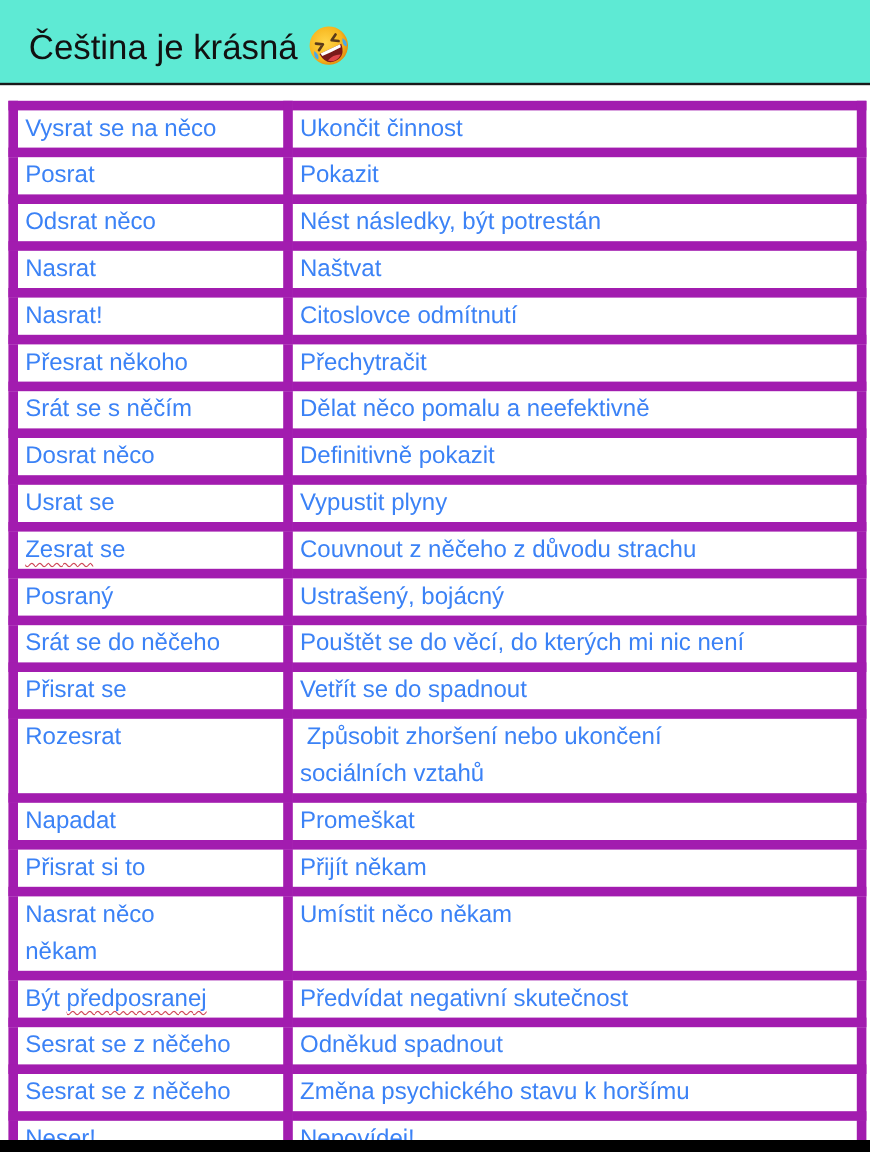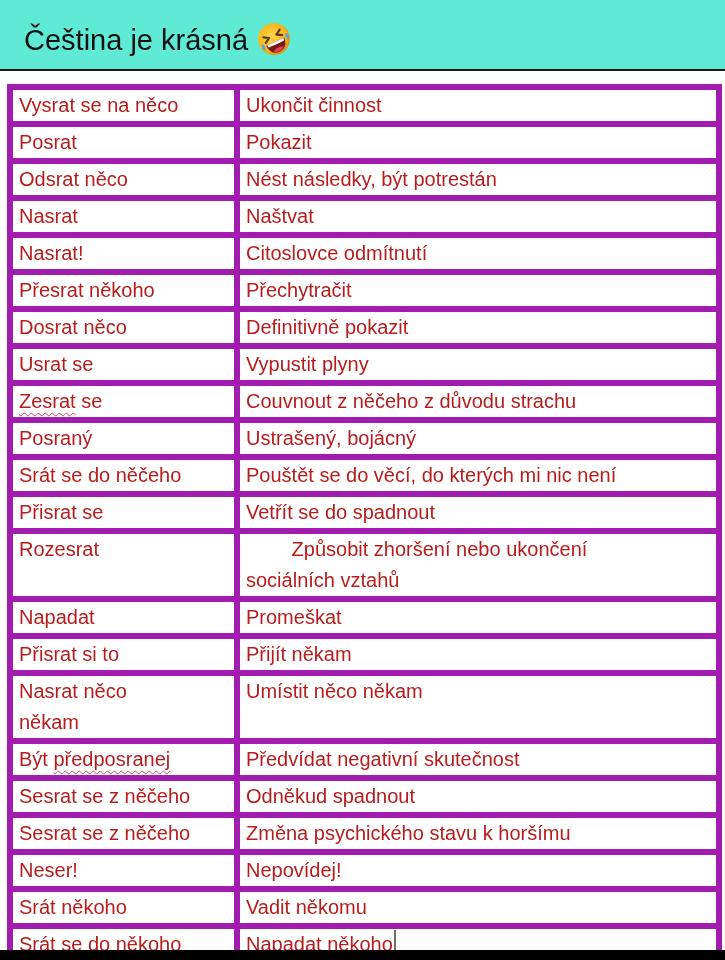--- a/index.html
+++ b/index.html
@@ -54,26 +54,26 @@
       left: 7px;
       top: 84px;
       width: 715px;
     }
     table {
       border-collapse: collapse;
       width: 715px;
       table-layout: fixed;
     }
     td {
-      border: 6px solid #a21caf;
+      border: 8px solid #a21caf;
       padding: 0 6px;
       font-size: 20px;
       line-height: 31px;
       vertical-align: top;
-      color: #b91c1c;
+      color: #3b82f6;
       white-space: nowrap;
       overflow: visible;
     }
     td.col-term { width: 209px; }
     td.col-meaning { width: auto; }
     td.wrap { white-space: normal; }
     .squiggle {
       text-decoration: underline wavy #d04a5a;
       text-decoration-thickness: 1px;
       text-underline-offset: 4px;
@@ -142,20 +142,24 @@
       </tr>
       <tr>
         <td class="col-term">Nasrat!</td>
         <td>Citoslovce odmítnutí</td>
       </tr>
       <tr>
         <td class="col-term">Přesrat někoho</td>
         <td>Přechytračit</td>
       </tr>
       <tr>
+        <td class="col-term">Srát se s něčím</td>
+        <td>Dělat něco pomalu a neefektivně</td>
+      </tr>
+      <tr>
         <td class="col-term">Dosrat něco</td>
         <td>Definitivně pokazit</td>
       </tr>
       <tr>
         <td class="col-term">Usrat se</td>
         <td>Vypustit plyny</td>
       </tr>
       <tr>
         <td class="col-term"><span class="squiggle">Zesrat</span><span> se</span></td>
         <td>Couvnout z něčeho z důvodu strachu</td>
@@ -168,21 +172,21 @@
         <td class="col-term">Srát se do něčeho</td>
         <td>Pouštět se do věcí, do kterých mi nic není</td>
       </tr>
       <tr>
         <td class="col-term">Přisrat se</td>
         <td>Vetřít se do spadnout</td>
       </tr>
       <tr>
         <td class="col-term">Rozesrat</td>
         <td class="wrap">
-            <div style="white-space:pre;margin-left:40px;"> Způsobit zhoršení nebo ukončení</div>
+            <div style="white-space:pre;"> Způsobit zhoršení nebo ukončení</div>
             <div>sociálních vztahů</div>
           </td>
       </tr>
       <tr>
         <td class="col-term">Napadat</td>
         <td>Promeškat</td>
       </tr>
       <tr>
         <td class="col-term">Přisrat si to</td>
         <td>Přijít někam</td>

